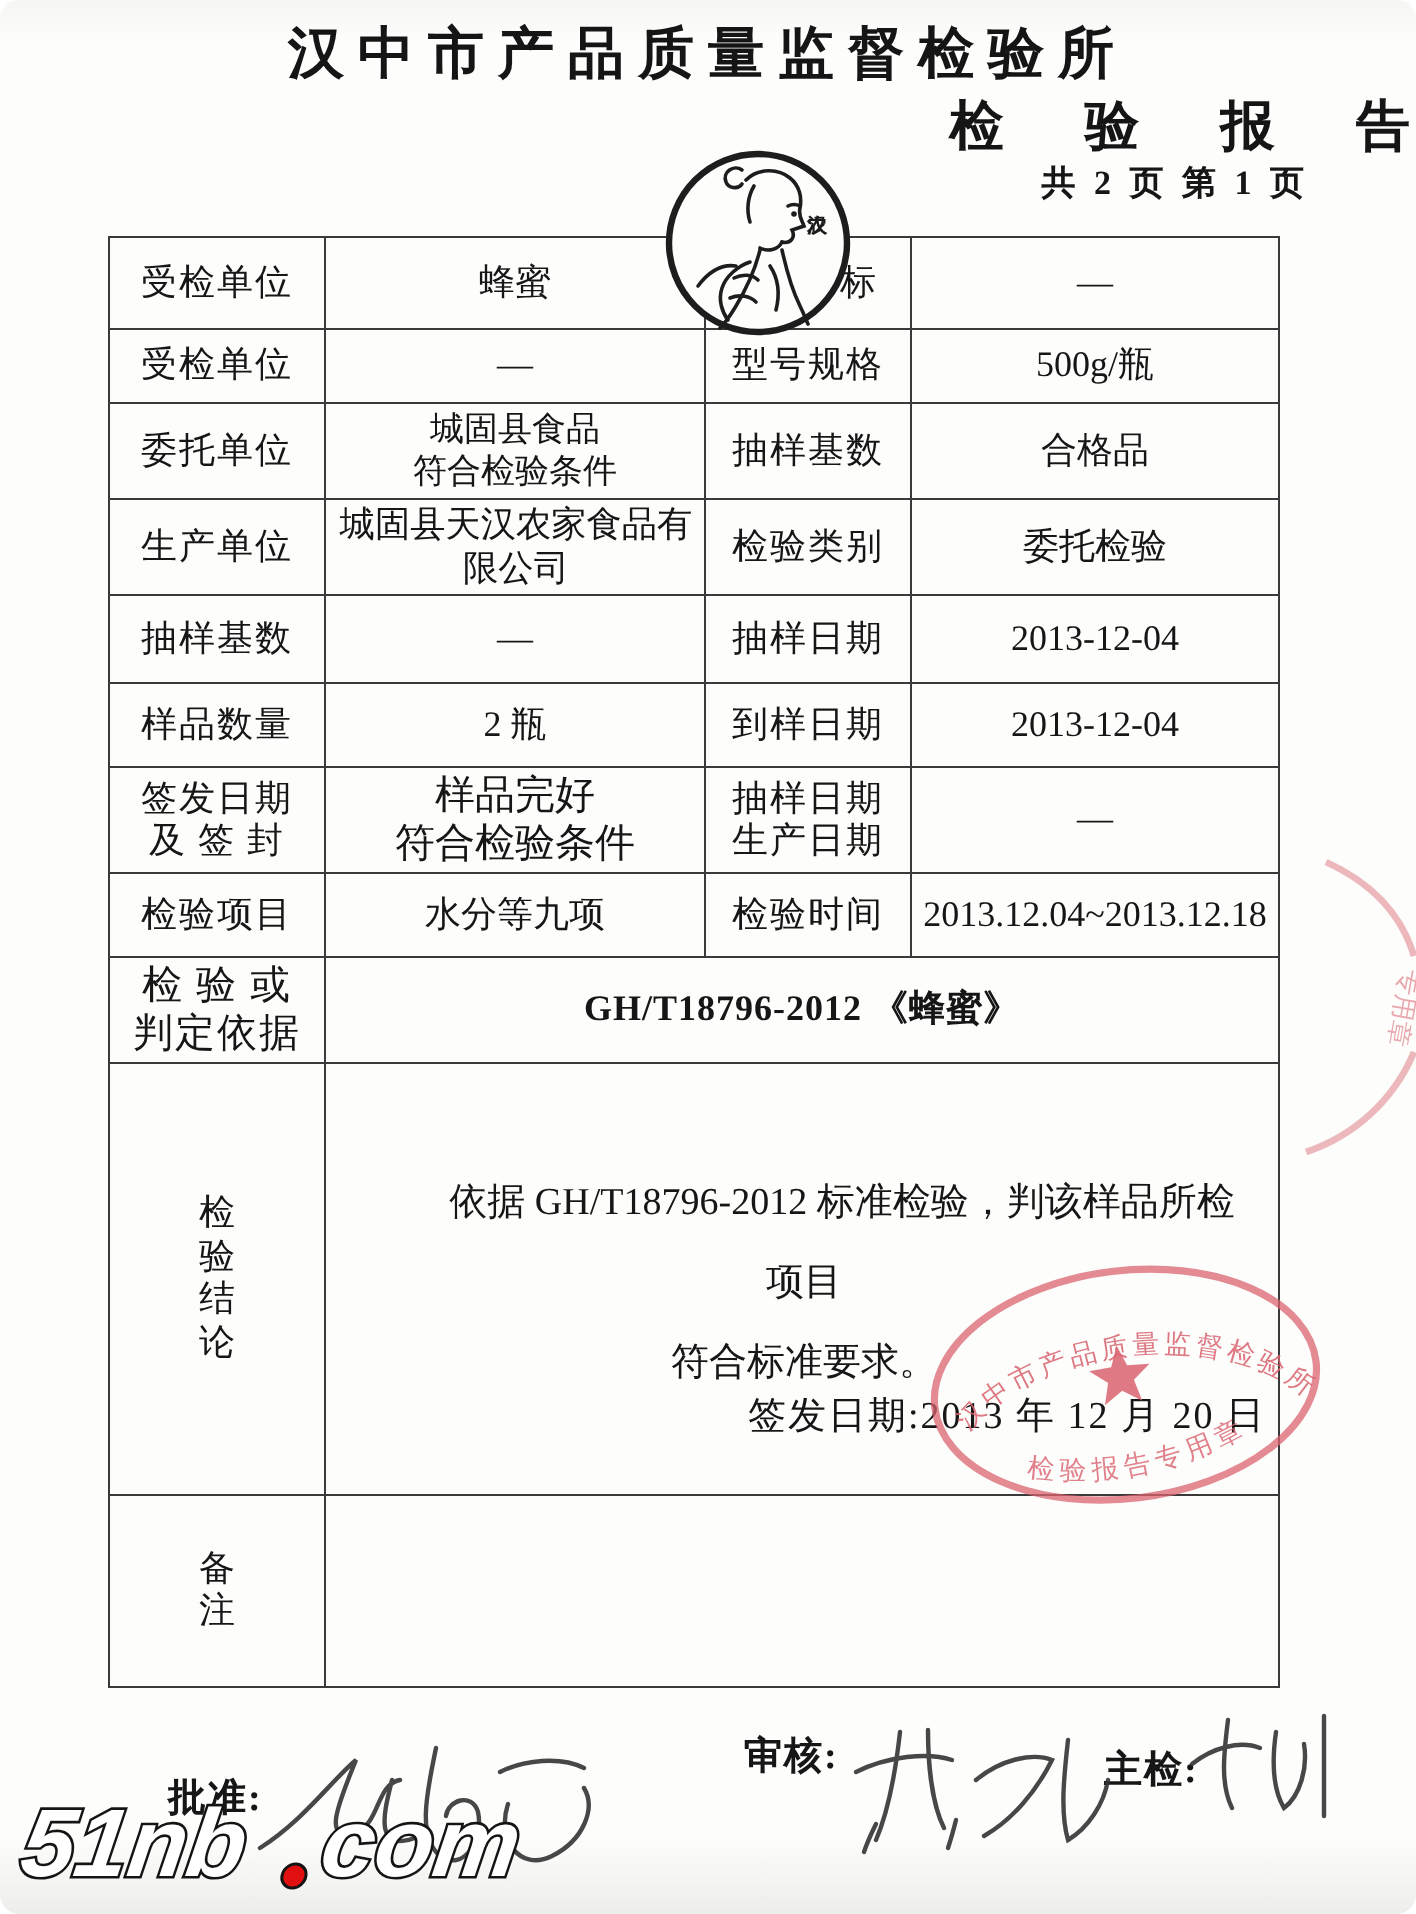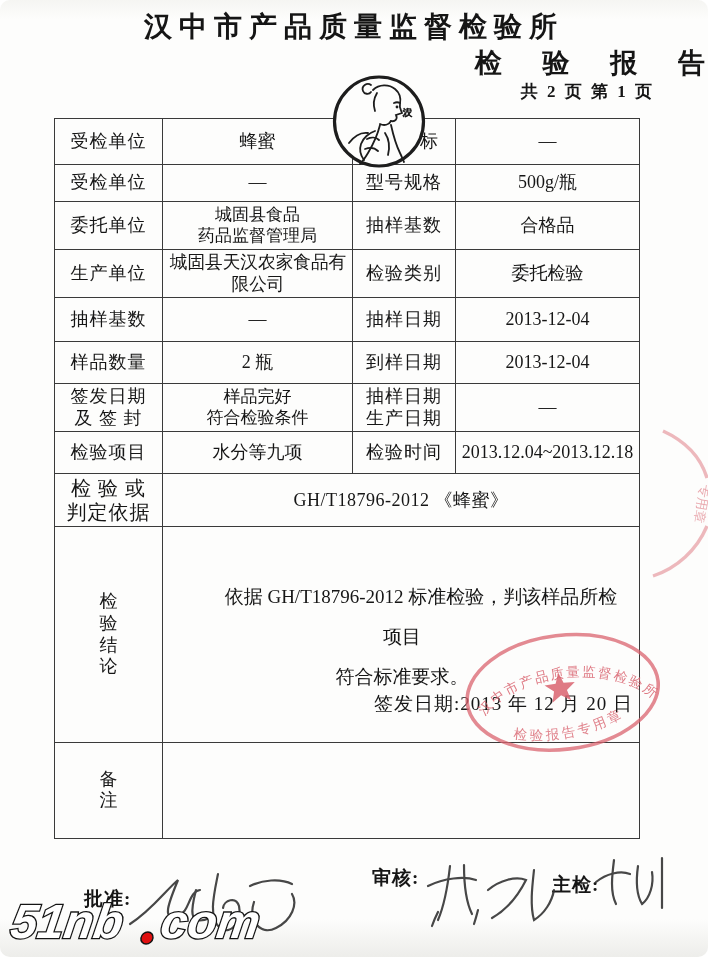--- a/index.html
+++ b/index.html
@@ -19,21 +19,21 @@
   .report-no{position:absolute;left:57px;top:85px;font-size:17px;font-weight:bold;letter-spacing:1px;}
   .page-info{position:absolute;right:56px;top:80px;font-size:17px;font-weight:bold;word-spacing:5px;}
 
   table.report{position:absolute;left:54px;top:118px;width:585px;
     border-collapse:collapse;table-layout:fixed;}
   table.report td{border:1px solid #3a3a3a;text-align:center;vertical-align:middle;
     font-size:18px;line-height:1.2;white-space:pre-line;padding:2px 3px;}
   td.lbl{font-size:19px;letter-spacing:1px;}
   td.condensed{font-size:16px;letter-spacing:0;transform:scaleX(.98);}
   td.small{font-size:15px;letter-spacing:0;}
-  td.left{text-align:left;padding-left:14px;letter-spacing:.5px;font-size:19px;}
+  td.left{text-align:left;padding-left:14px;letter-spacing:.5px;font-size:19px;font-weight:bold;}
   td.vlabel{font-size:20px;line-height:2.05;letter-spacing:0;}
   td.vlabel2{font-size:20px;line-height:2.7;letter-spacing:0;}
   td.conclusion-cell{position:relative;text-align:left;vertical-align:top;}
   .concl-text{margin:26px 18px 0 20px;font-size:19px;line-height:2.1;
     text-indent:2em;white-space:pre-line;}
   .sign-date{position:absolute;right:6px;bottom:26px;font-size:19px;letter-spacing:1px;}
 
   .logo{position:absolute;left:331px;top:73px;z-index:3;}
   .logo-inscription{position:absolute;left:402px;top:99px;z-index:4;
     writing-mode:vertical-rl;font-size:10px;font-weight:bold;color:#1c1c1c;line-height:1;}
@@ -98,21 +98,21 @@
     </tr>
     <tr style="height:37px">
       <td class="lbl">受检单位</td>
       <td>—</td>
       <td class="lbl">型号规格</td>
       <td>500g/瓶</td>
     </tr>
     <tr style="height:48px">
       <td class="lbl">委托单位</td>
       <td style="font-size:17px">城固县食品
-药品监督管理局</td>
+符合检验条件</td>
       <td class="lbl">抽样基数</td>
       <td>合格品</td>
     </tr>
     <tr style="height:42px">
       <td class="lbl">生产单位</td>
       <td class="condensed">城固县天汉农家食品有限公司</td>
       <td class="lbl">检验类别</td>
       <td>委托检验</td>
     </tr>
     <tr style="height:44px">
@@ -123,21 +123,21 @@
     </tr>
     <tr style="height:42px">
       <td class="lbl">样品数量</td>
       <td>2 瓶</td>
       <td class="lbl">到样日期</td>
       <td>2013-12-04</td>
     </tr>
     <tr style="height:48px">
       <td class="lbl" style="font-size:18px">签发日期
 及 签 封</td>
-      <td style="font-size:17px">样品完好
+      <td style="font-size:20px">样品完好
 符合检验条件</td>
       <td class="lbl" style="font-size:18px">抽样日期
 生产日期</td>
       <td>—</td>
     </tr>
     <tr style="height:42px">
       <td class="lbl">检验项目</td>
       <td>水分等九项</td>
       <td class="lbl">检验时间</td>
       <td class="small">2013.12.04~2013.12.18</td>

